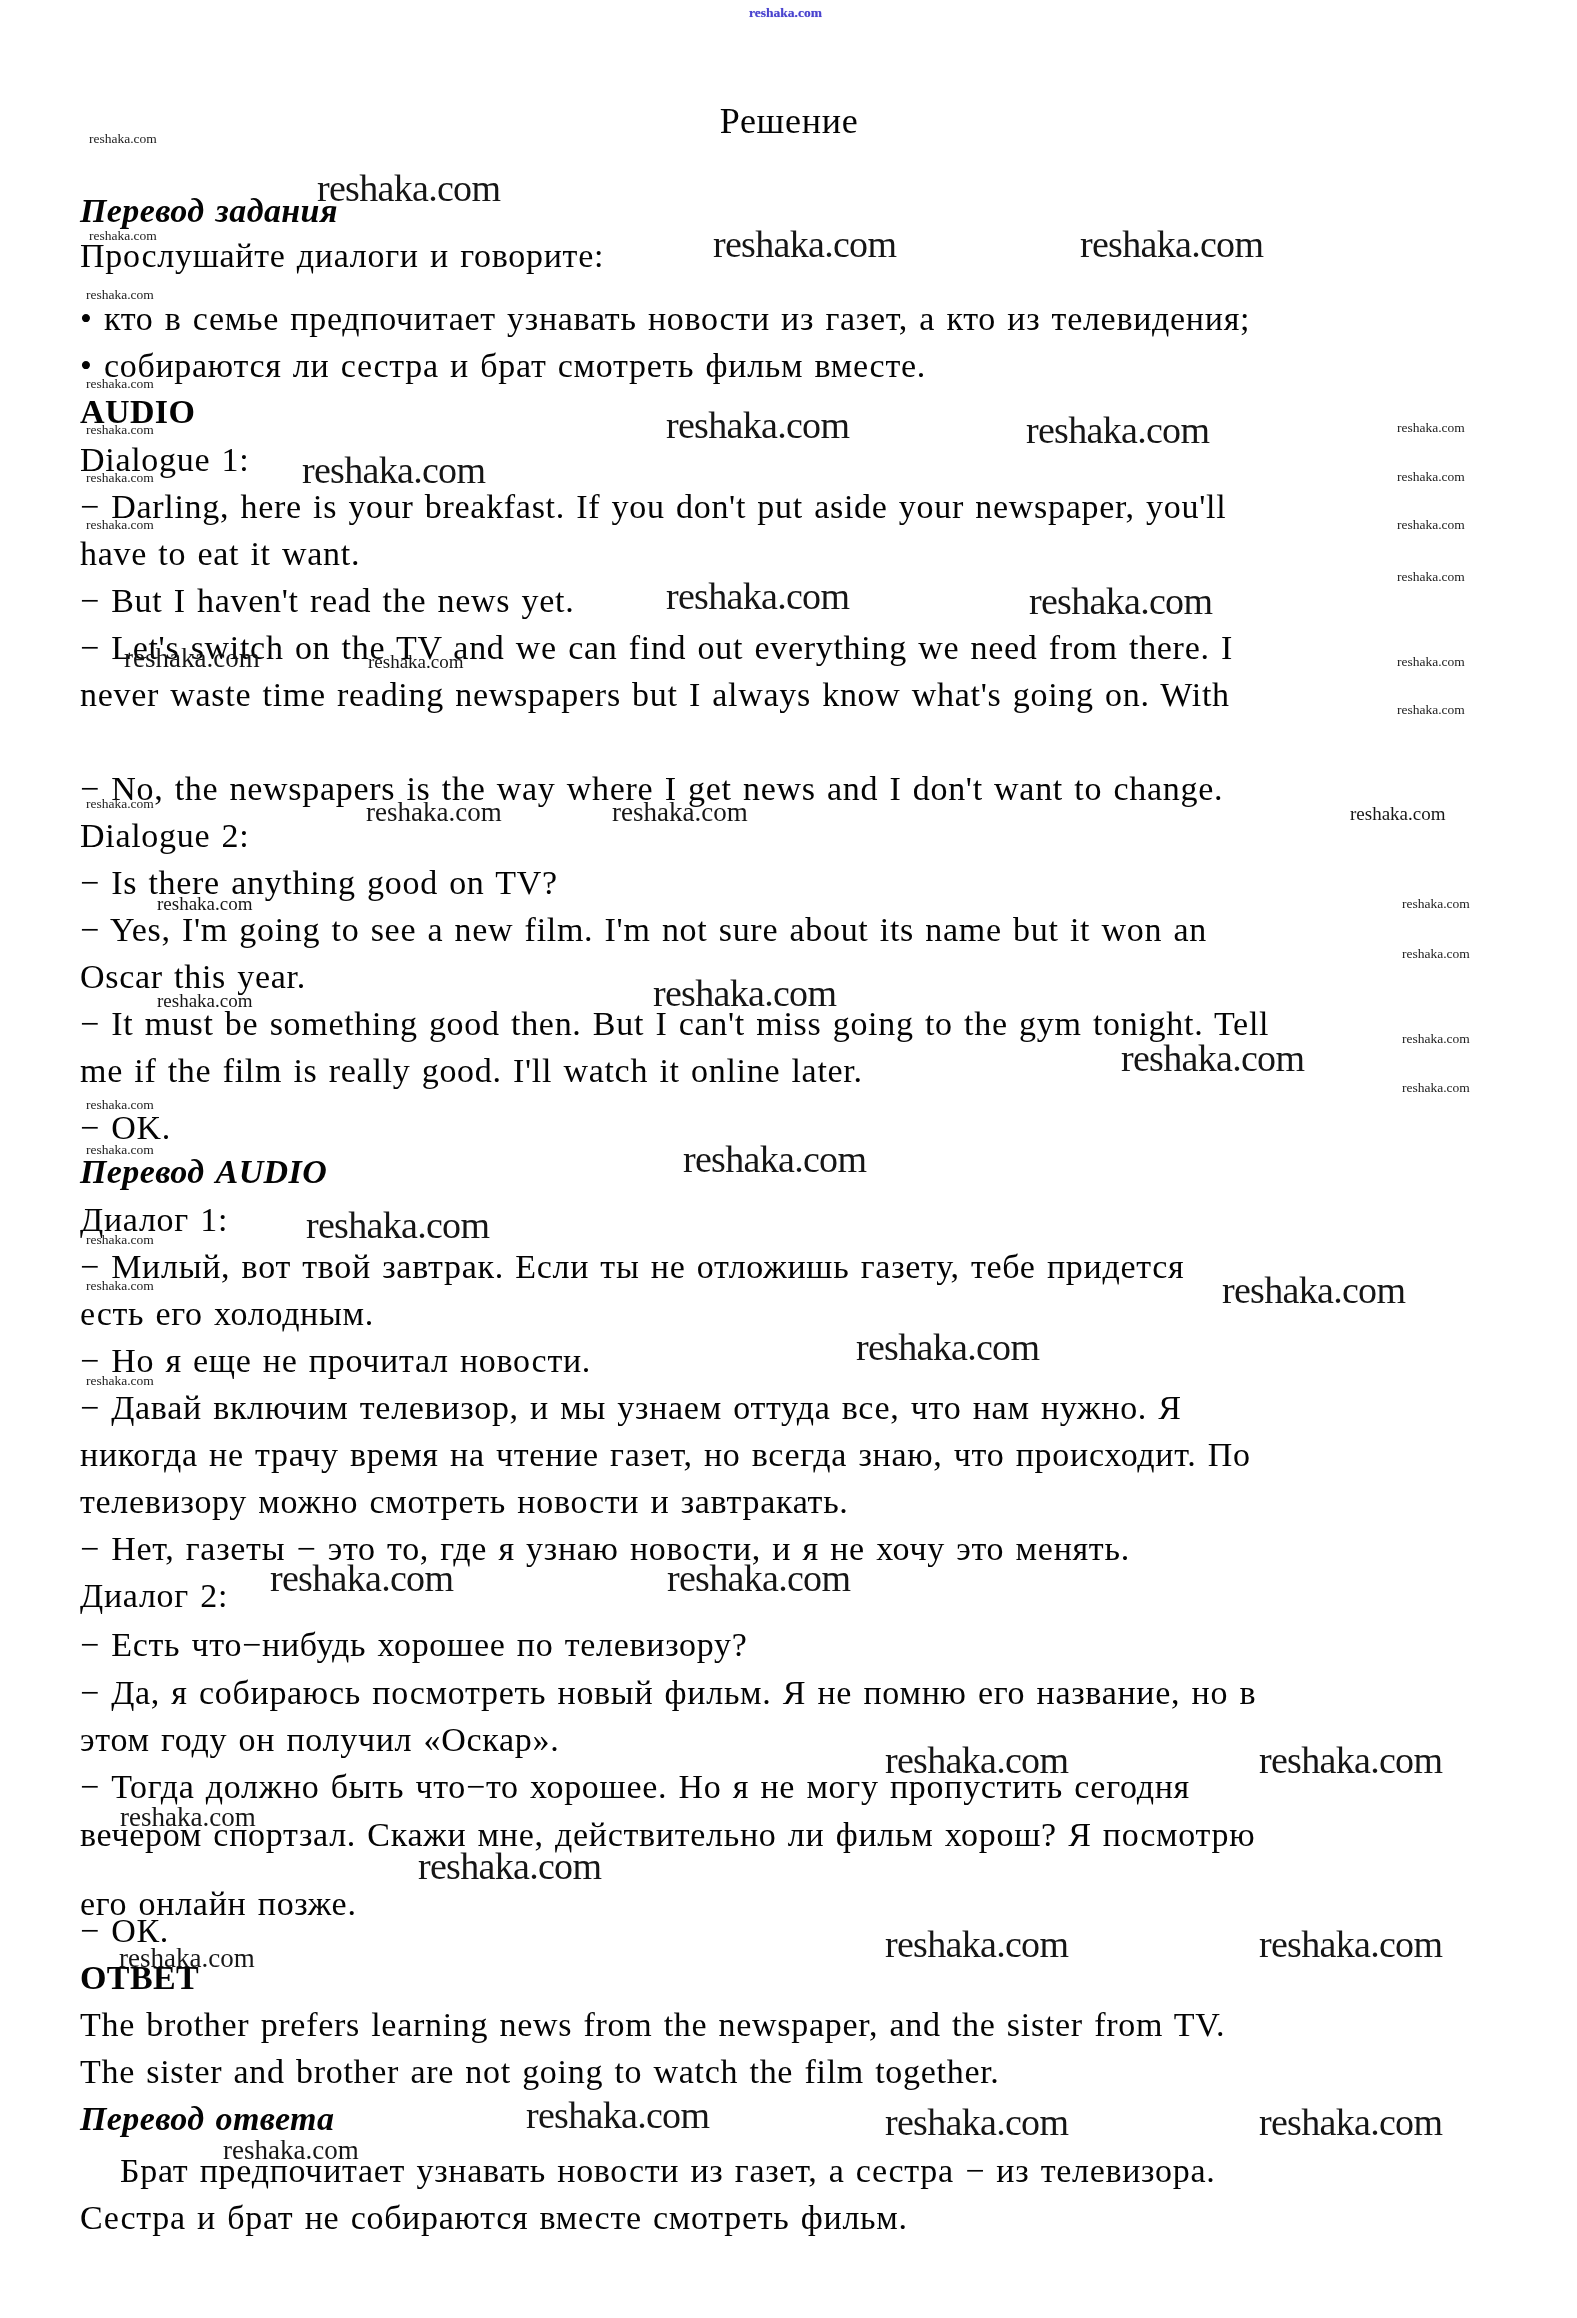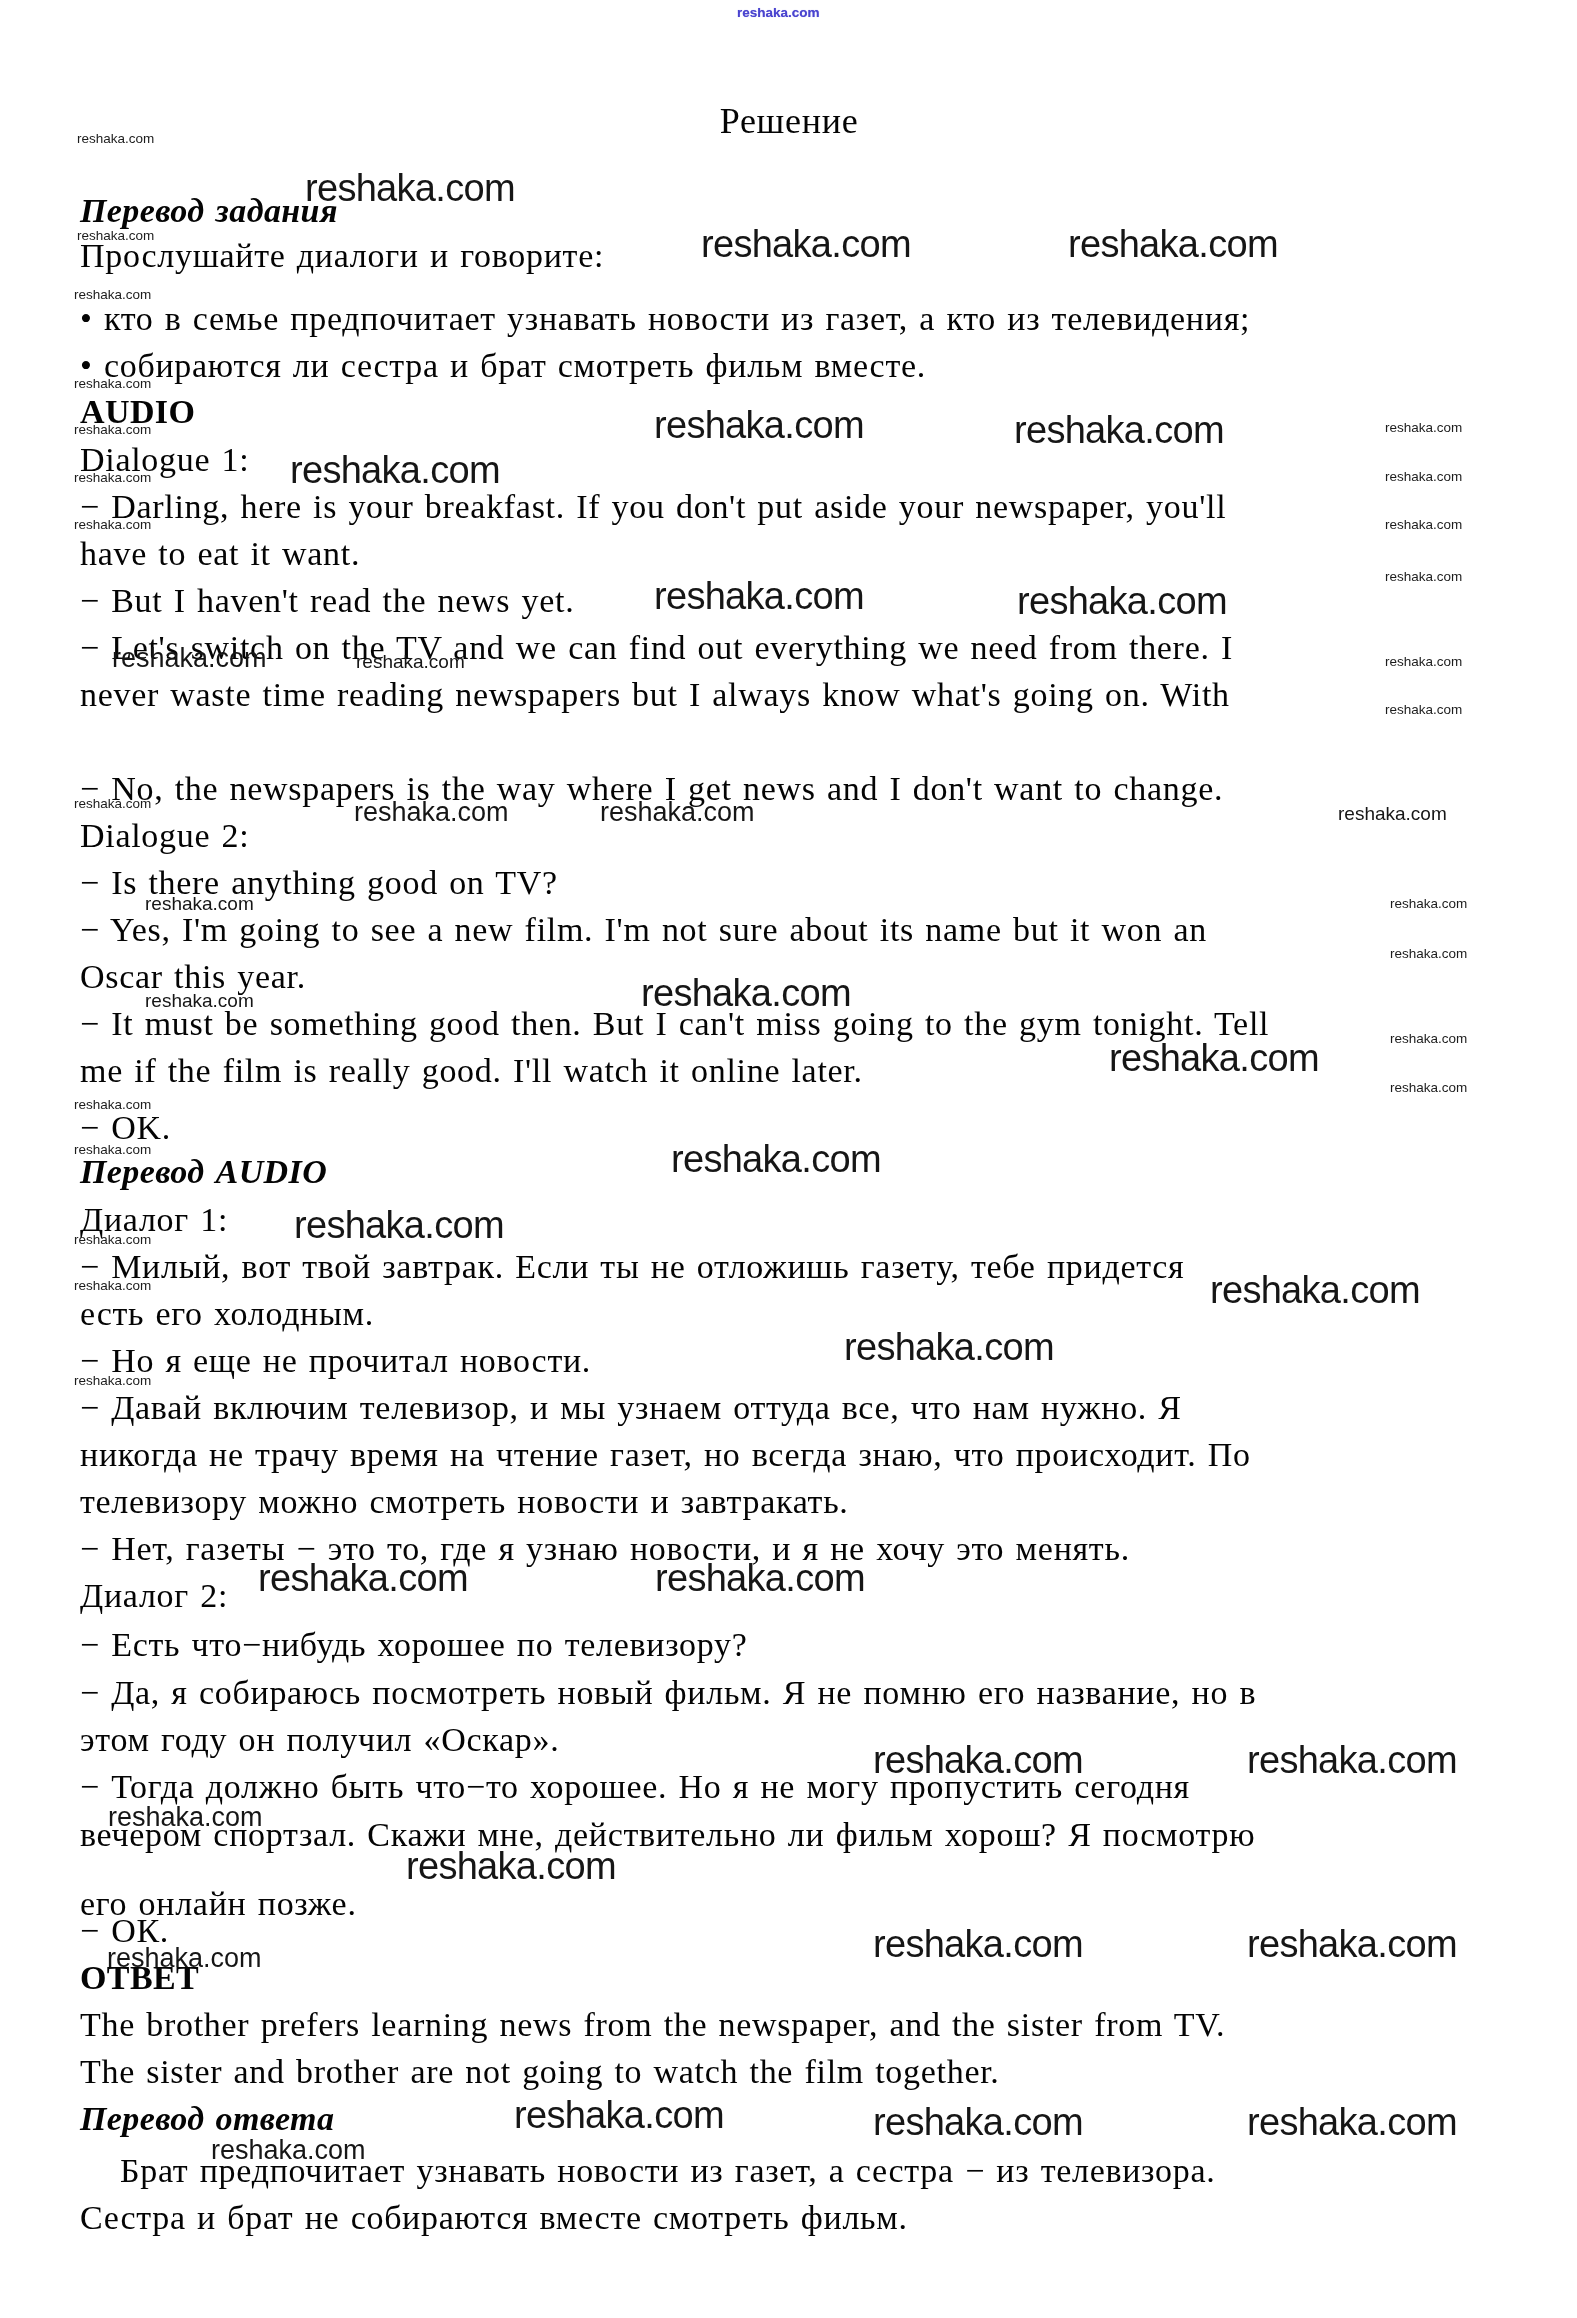--- a/index.html
+++ b/index.html
@@ -25,23 +25,24 @@
     left:0; width:1578px;
     text-align:center;
     font-size:36px;
     letter-spacing:0.7px;
   }
   .st-bold { font-weight:bold; letter-spacing:0.4px; }
   .st-bolditalic { font-weight:bold; font-style:italic; letter-spacing:0.4px; }
   .wm {
     position:absolute;
     white-space:nowrap;
-    font-family:Liberation Sans, sans-serif;
+    font-family:Liberation Serif, serif;
     color:#161616;
     line-height:1;
+    margin-left:12px;
   }
   .wm-t { font-size:13.5px; color:#1c1c1c; }
   .wm-s { font-size:19px; }
   .wm-m { font-size:27px; }
   .wm-l { font-size:38px; letter-spacing:-0.7px; }
   .wm-blue { color:#4a44cf; font-weight:bold; text-shadow:0 0 0.7px #8a86e0; }
 </style>
 </head>
 <body>
 

